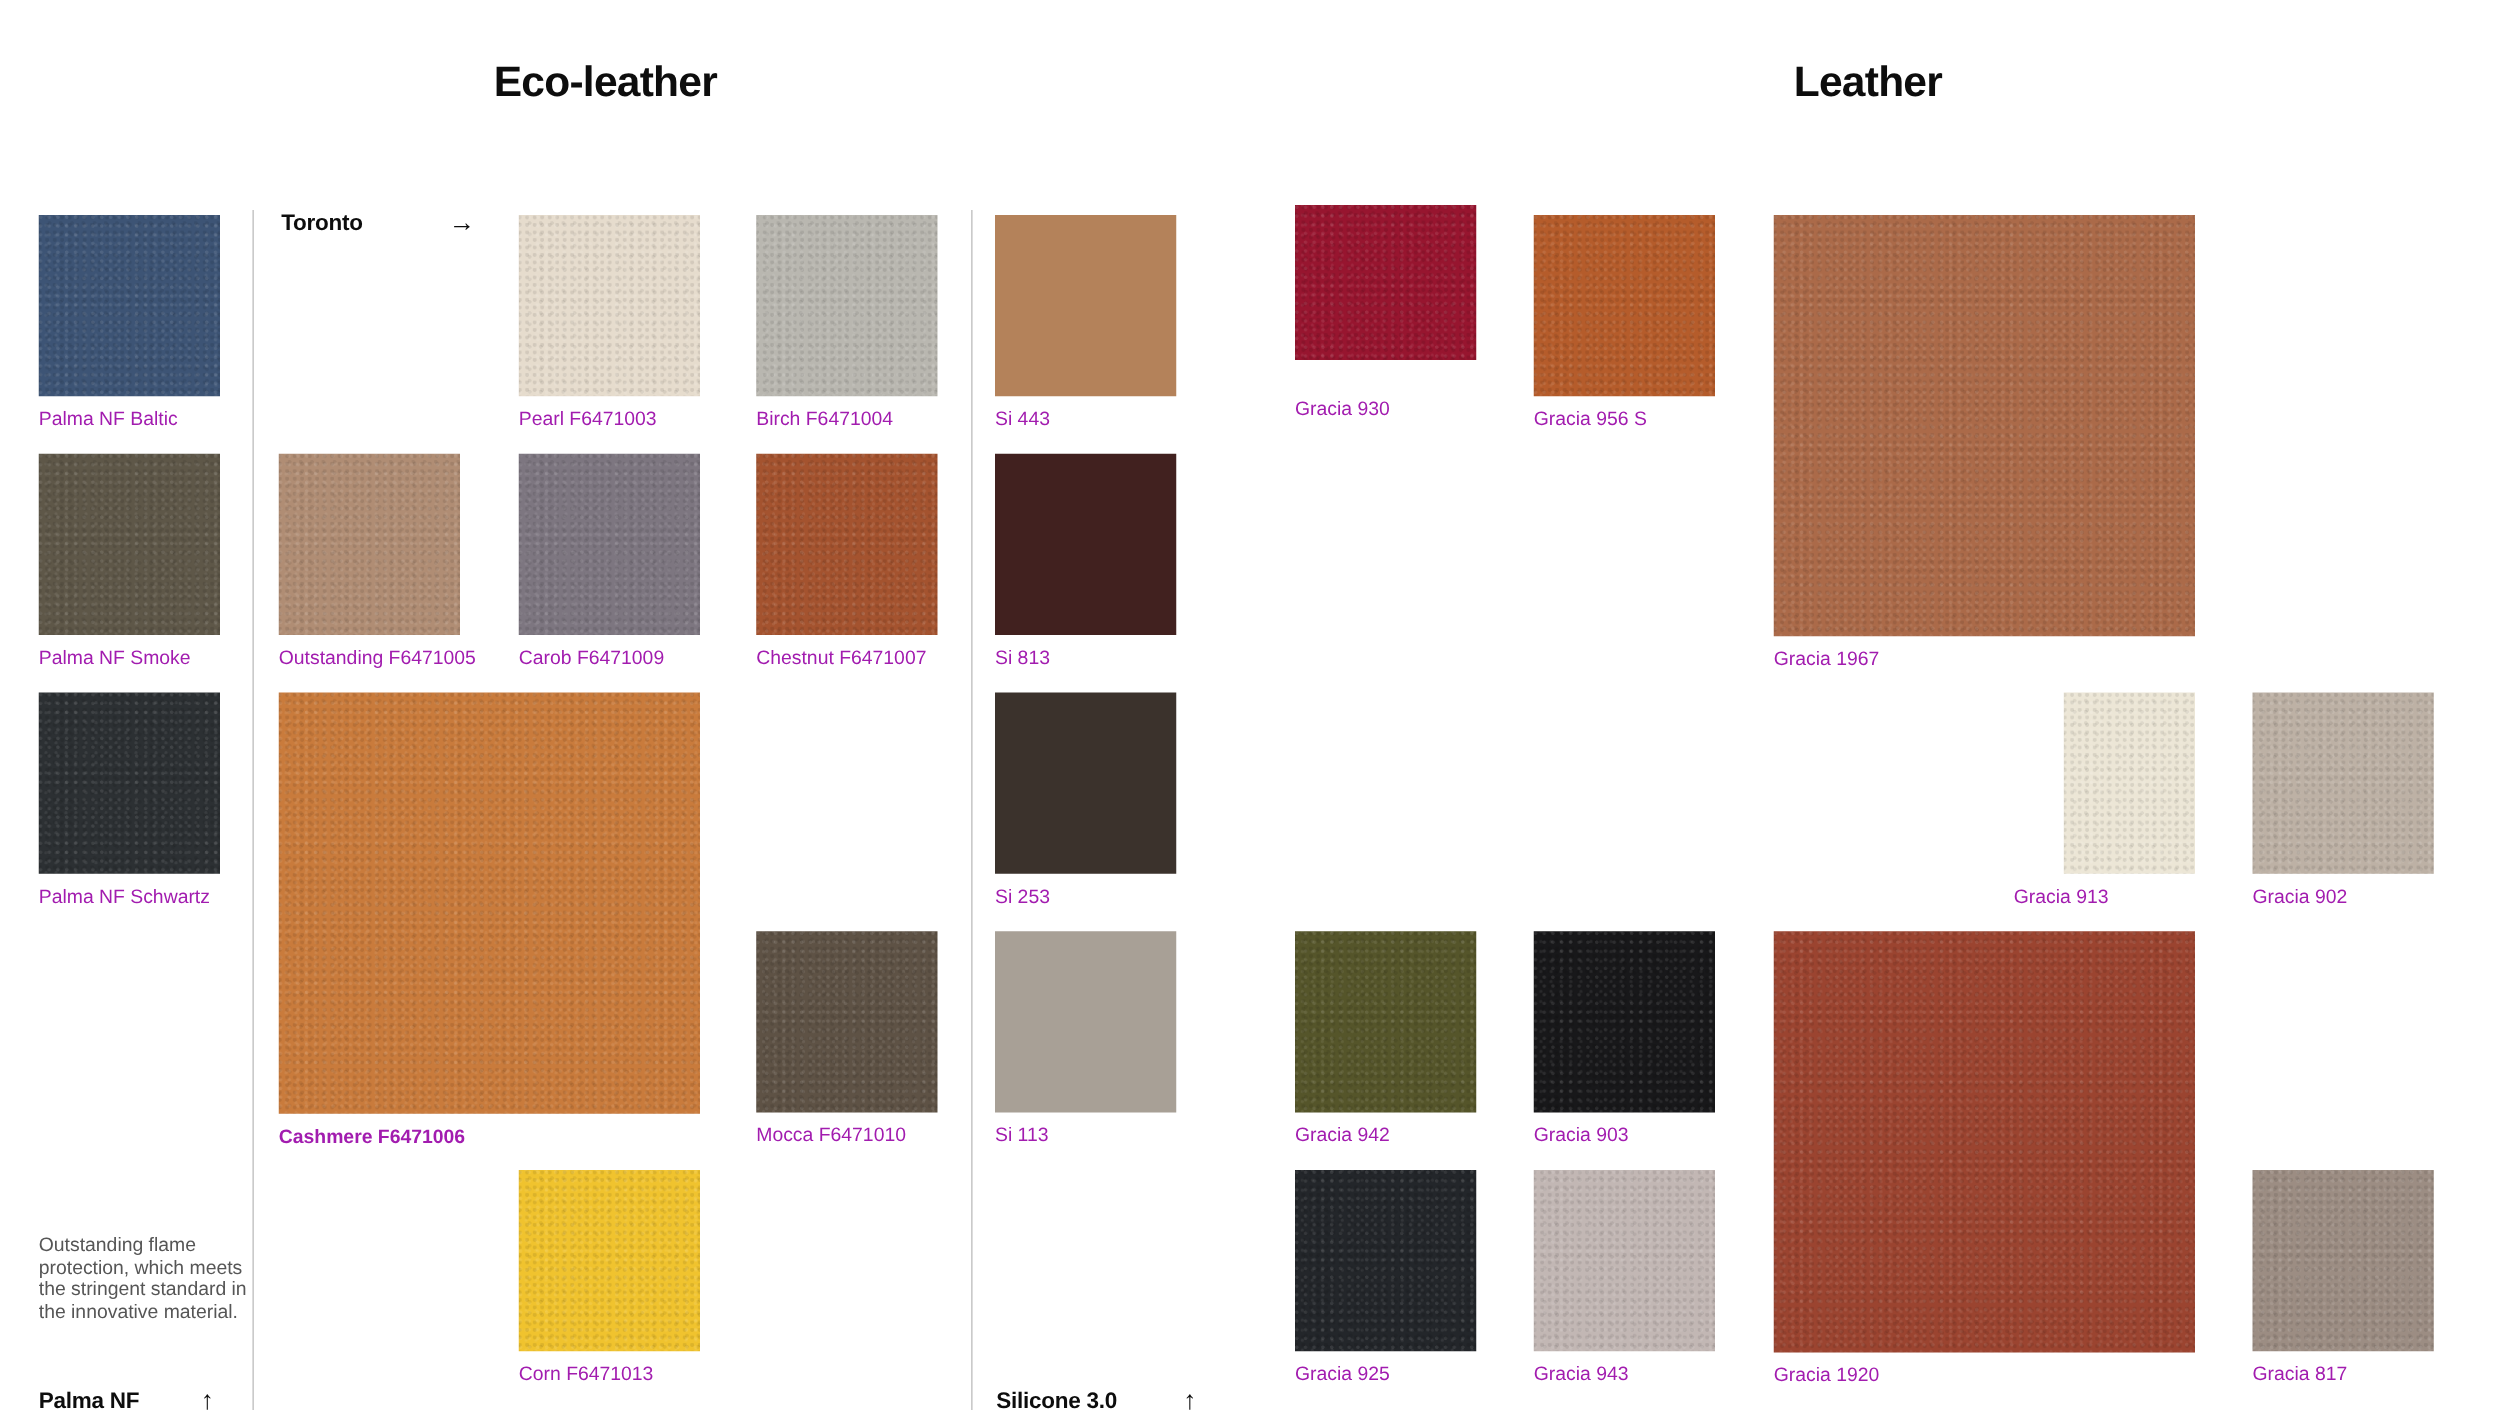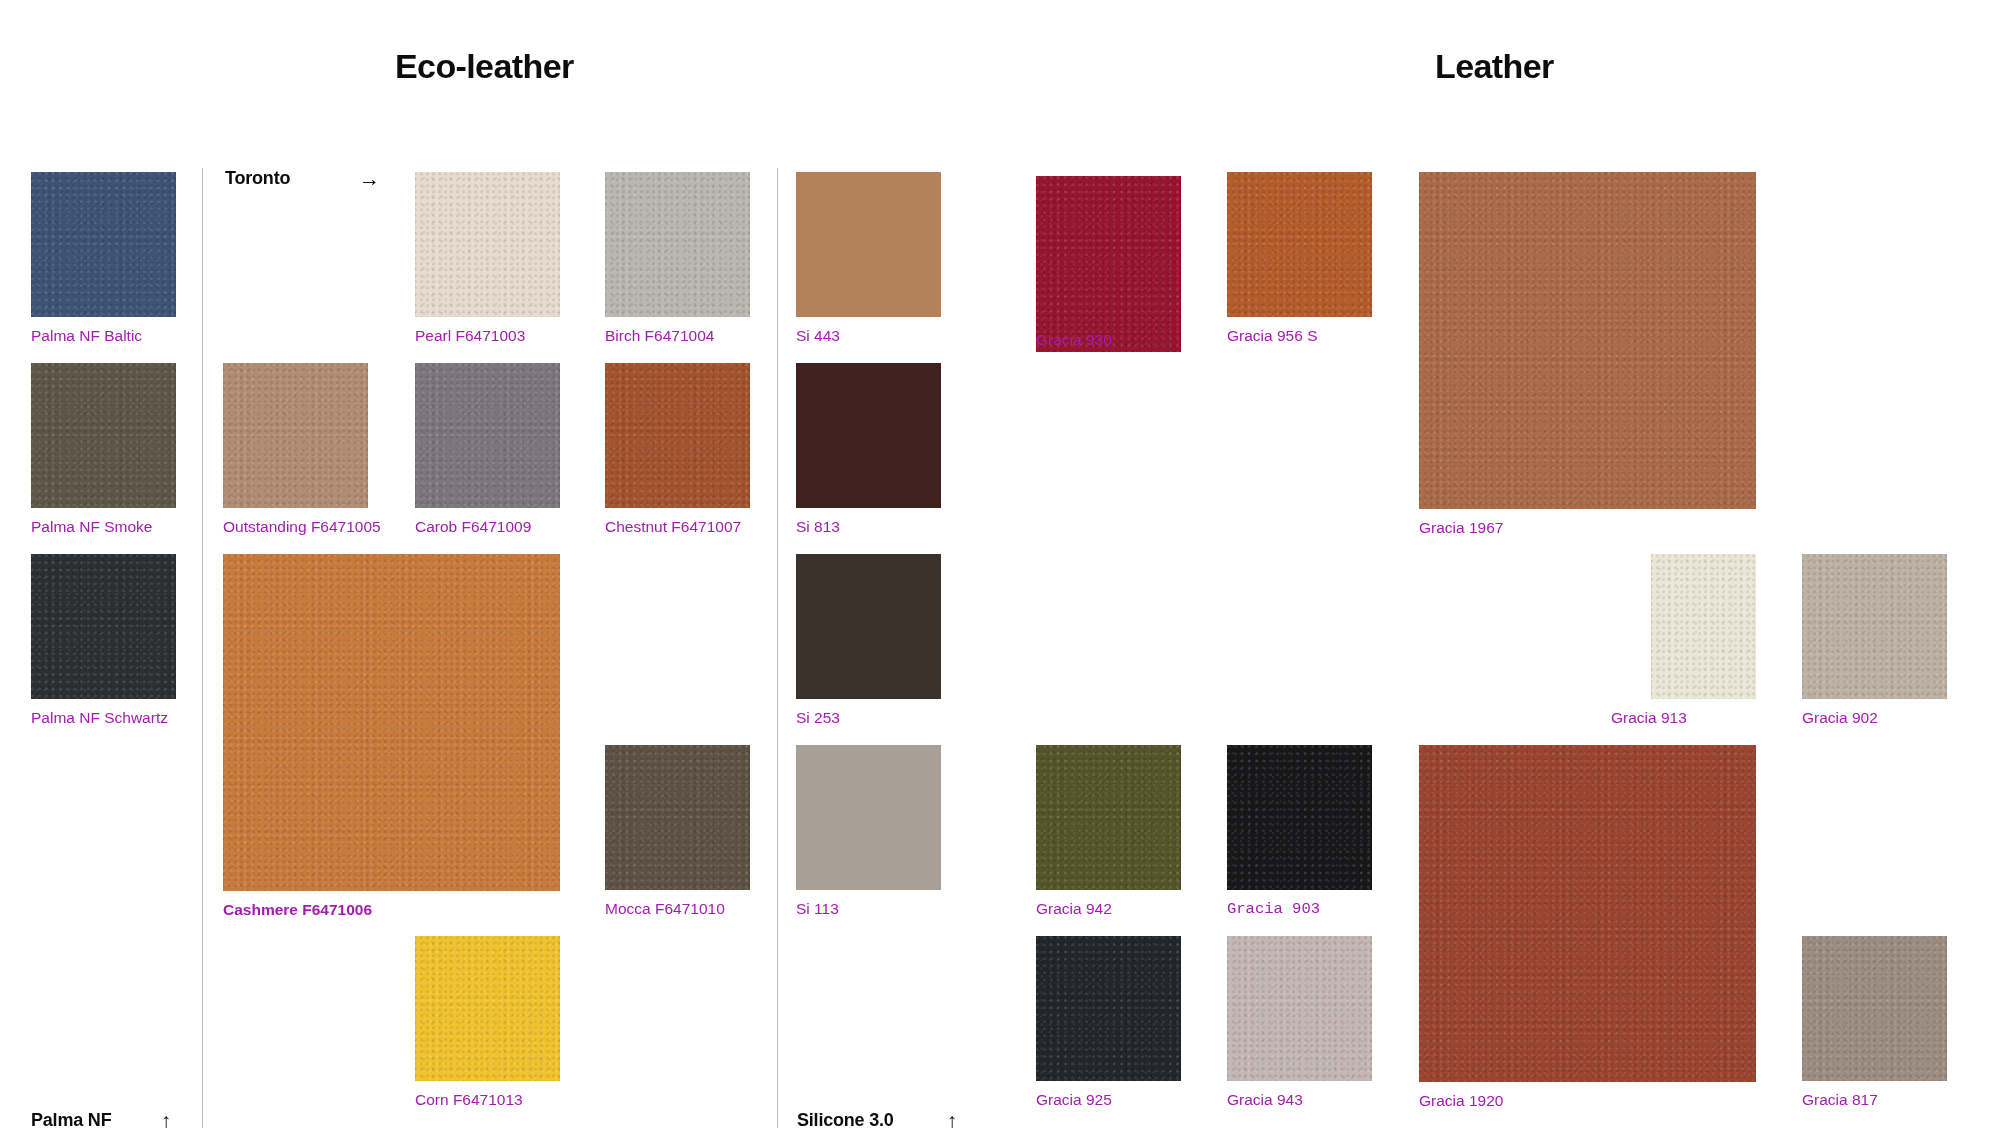--- a/index.html
+++ b/index.html
@@ -155,21 +155,21 @@
         <div class="caption" style="top: 155px;">Pearl F6471003</div>
       </div>
       <div class="swatch" style="left: 605px; top: 172px; width: 145px; height: 145px;">
         <div class="chip grain-fine" style="background: rgb(185, 183, 176);"></div>
         <div class="caption" style="top: 155px;">Birch F6471004</div>
       </div>
       <div class="swatch" style="left: 796px; top: 172px; width: 145px; height: 145px;">
         <div class="chip grain-flat" style="background: rgb(180, 130, 90);"></div>
         <div class="caption" style="top: 155px;">Si 443</div>
       </div>
-      <div class="swatch" style="left: 1036px; top: 176px; width: 145px; height: 176px;">
+      <div class="swatch" style="left: 1036px; top: 164px; width: 145px; height: 124px;">
         <div class="chip grain-fine" style="background: rgb(151, 21, 47);"></div>
         <div class="caption" style="top: 155px;">Gracia 930</div>
       </div>
       <div class="swatch" style="left: 1227px; top: 172px; width: 145px; height: 145px;">
         <div class="chip grain-fine" style="background: rgb(181, 92, 43);"></div>
         <div class="caption" style="top: 155px;">Gracia 956 S</div>
       </div>
       <div class="swatch" style="left: 1419px; top: 172px; width: 337px; height: 337px;">
         <div class="chip grain-fine" style="background: rgb(171, 106, 73);"></div>
         <div class="caption" style="top: 347px;">Gracia 1967</div>
@@ -221,21 +221,21 @@
       <div class="swatch" style="left: 796px; top: 745px; width: 145px; height: 145px;">
         <div class="chip grain-flat" style="background: rgb(168, 160, 150);"></div>
         <div class="caption" style="top: 155px;">Si 113</div>
       </div>
       <div class="swatch" style="left: 1036px; top: 745px; width: 145px; height: 145px;">
         <div class="chip grain-fine" style="background: rgb(85, 85, 42);"></div>
         <div class="caption" style="top: 155px;">Gracia 942</div>
       </div>
       <div class="swatch" style="left: 1227px; top: 745px; width: 145px; height: 145px;">
         <div class="chip grain-fine" style="background: rgb(24, 24, 26);"></div>
-        <div class="caption" style="top: 155px; font-family: Liberation Mono, monospace;">Gracia 903</div>
+        <div class="caption" style="top: 155px;">Gracia 903</div>
       </div>
       <div class="swatch" style="left: 1419px; top: 745px; width: 337px; height: 337px;">
         <div class="chip grain-fine" style="background: rgb(155, 68, 48);"></div>
         <div class="caption" style="top: 347px;">Gracia 1920</div>
       </div>
       <div class="swatch" style="left: 415px; top: 936px; width: 145px; height: 145px;">
         <div class="chip grain-fine" style="background: rgb(240, 195, 46);"></div>
         <div class="caption" style="top: 155px;">Corn F6471013</div>
       </div>
       <div class="swatch" style="left: 1036px; top: 936px; width: 145px; height: 145px;">
@@ -245,20 +245,21 @@
       <div class="swatch" style="left: 1227px; top: 936px; width: 145px; height: 145px;">
         <div class="chip grain-fine" style="background: rgb(194, 183, 180);"></div>
         <div class="caption" style="top: 155px;">Gracia 943</div>
       </div>
       <div class="swatch" style="left: 1802px; top: 936px; width: 145px; height: 145px;">
         <div class="chip grain-fine" style="background: rgb(156, 141, 131);"></div>
         <div class="caption" style="top: 155px;">Gracia 817</div>
       </div>
     </div>
 
+  <p class="note" id="note-flame">Outstanding flame protection, which meets the stringent standard in the innovative material.</p>
 
 
   <div class="footer-item" id="footer-palma">
     <span>Palma NF</span>
     <span class="arrow-up">↑</span>
   </div>
 
   <div class="footer-item" id="footer-silicone">
     <span>Silicone 3.0</span>
     <span class="arrow-up">↑</span>

